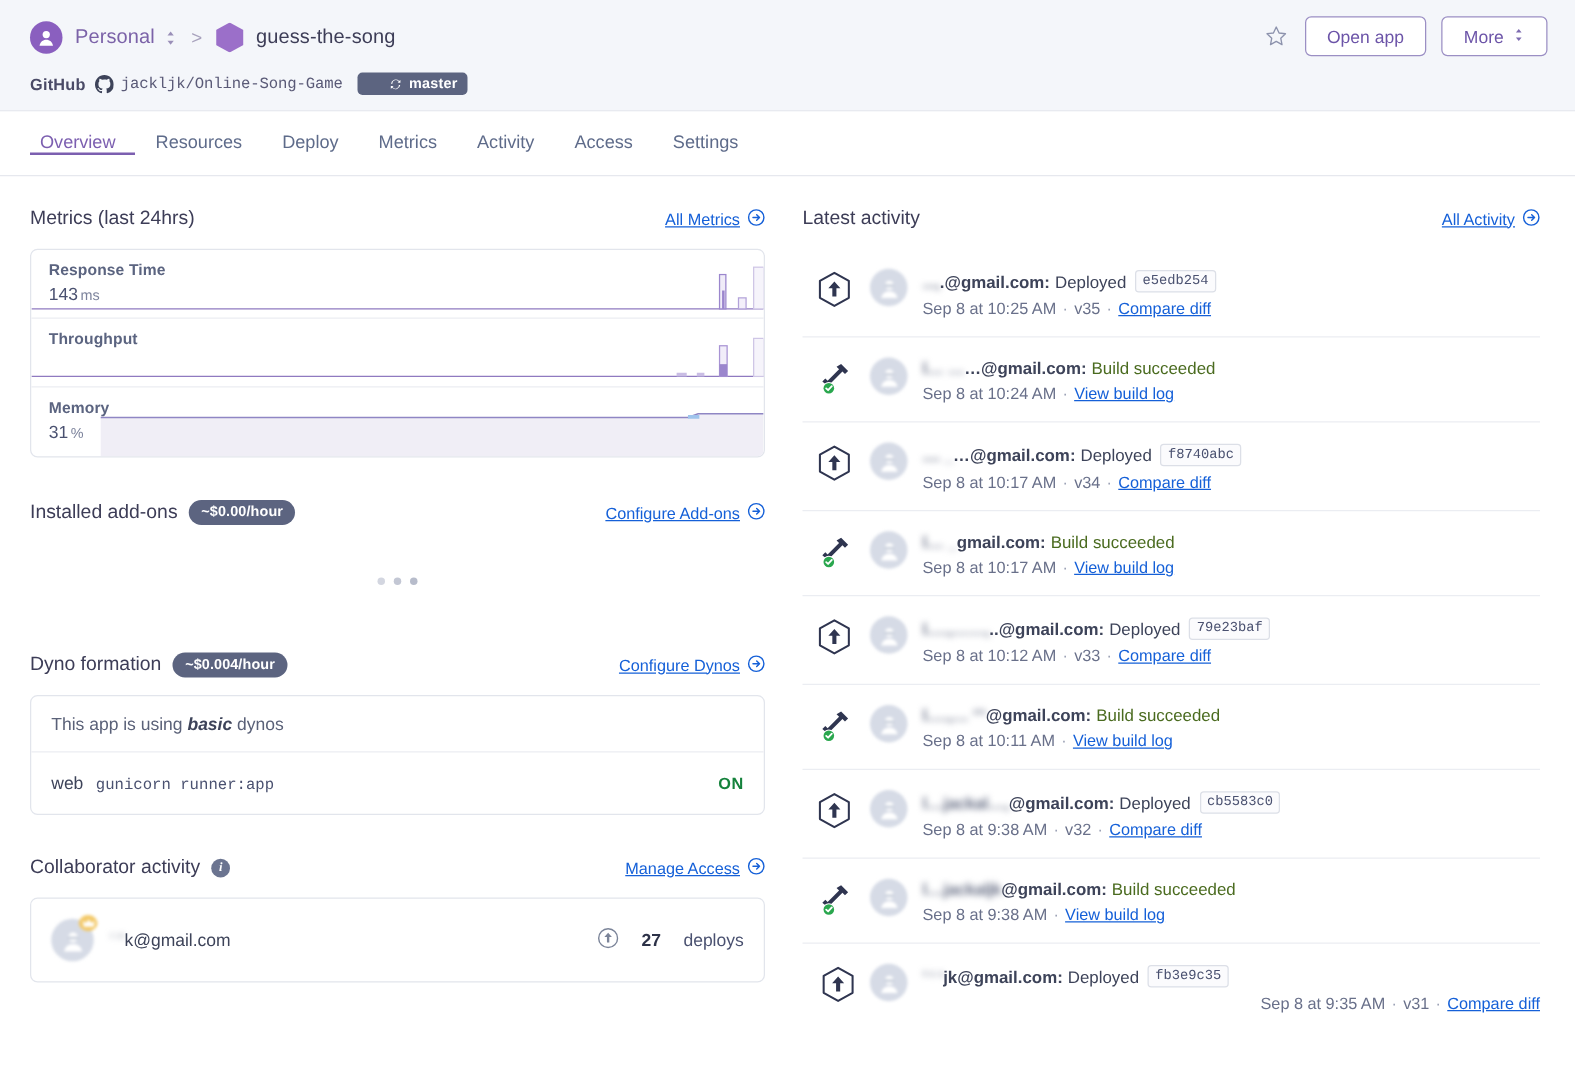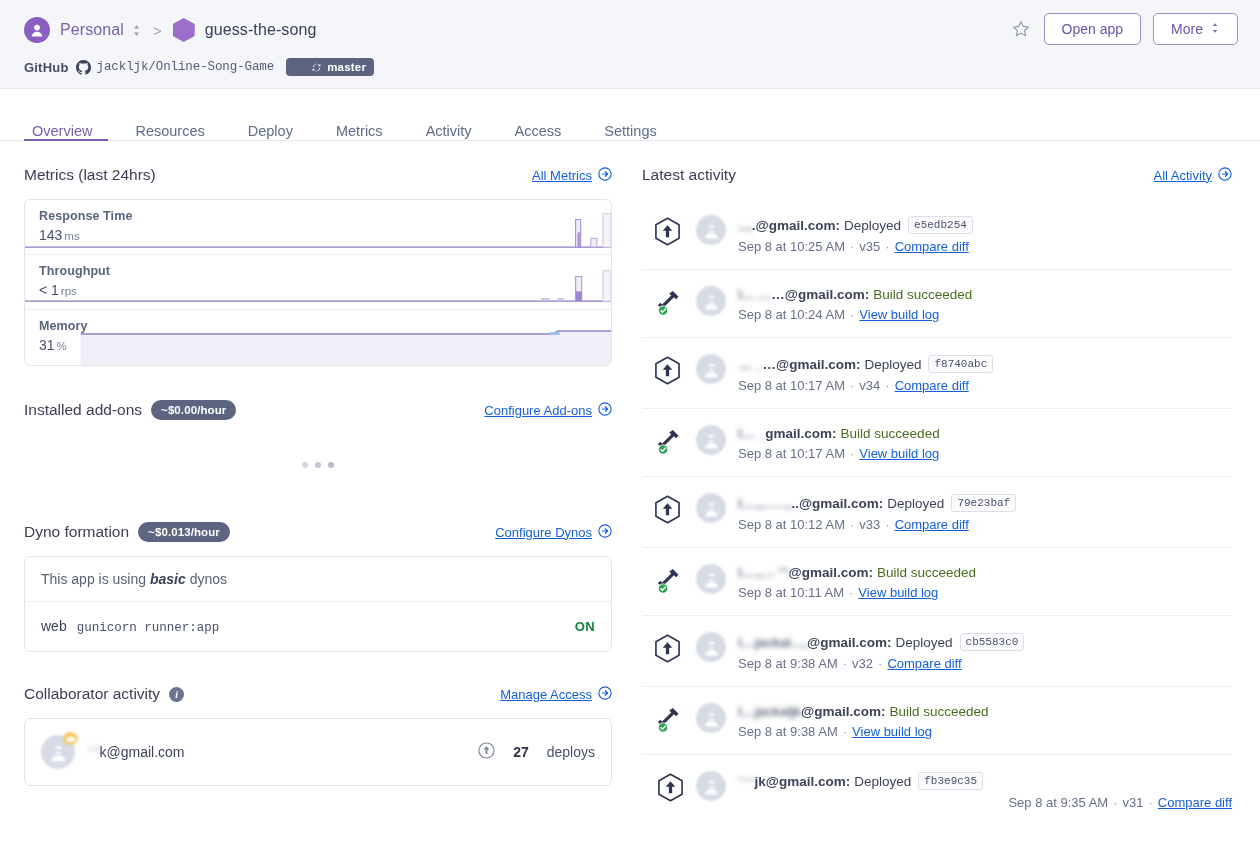--- a/index.html
+++ b/index.html
@@ -133,23 +133,23 @@
     gap: 7px;
     line-height: 1;
   }
 
   
   .tabbar {
     background: #fff;
     border-bottom: 1px solid #e6e8ee;
     padding: 0 24px;
     display: flex;
-    gap: 11px;
+    gap: 0;
     height: 52px;
-    align-items: flex-end;
+    align-items: center;
   }
   .tab {
     font-size: 14.5px;
     color: #5e6b8a;
     padding: 0 16px;
     display: flex;
     align-items: center;
     cursor: pointer;
     border-bottom: 2px solid transparent;
     margin-bottom: -1px;
@@ -502,23 +502,20 @@
             <line x1="0" y1="47" x2="580" y2="47" stroke="#8f7ac0" stroke-width="1.1"></line>
             <rect x="511" y="44" width="8" height="3" fill="#c9bde4"></rect>
             <rect x="527" y="44" width="6" height="3" fill="#c9bde4"></rect>
             <rect x="545" y="22" width="6" height="25" fill="#f1edf9" stroke="#a893d4" stroke-width="1"></rect>
             <rect x="545" y="37" width="6" height="10" fill="#9b86cd"></rect>
             <rect x="572" y="16" width="8" height="31" fill="#f6f4fb" stroke="#cfc6e6" stroke-width="1"></rect>
           </svg>
         </div>
         <div class="metric-text">
           <div class="metric-name">Throughput</div>
-          <div class="metric-val">
-            <span>&lt; 1</span><span class="unit">rps</span>
-          </div>
         </div>
       </div>
 
       <div class="metric-row">
         <div class="spark">
           <svg viewBox="0 0 580 55" preserveAspectRatio="none">
             <path d="M55 24 L520 24 L528 21 L580 21 L580 55 L55 55 Z" fill="#f0eef6"></path>
             <path d="M55 24 L520 24 L528 21 L580 21" fill="none" stroke="#8f86c4" stroke-width="1.3"></path>
             <rect x="520" y="22" width="9" height="3" fill="#9fc4ec"></rect>
           </svg>
@@ -550,21 +547,21 @@
     </div>
     <div class="addons-loading">
       <i></i>
       <i></i>
       <i></i>
     </div>
 
     <div class="section-head" style="margin-top:24px;">
       <div class="section-title">
         <span>Dyno formation</span>
-        <span class="cost-pill">~$0.013/hour</span>
+        <span class="cost-pill">~$0.004/hour</span>
       </div>
       <div class="link-action">
         <span class="lbl">Configure Dynos</span>
         <span>
           <svg width="14" height="14" viewBox="0 0 16 16">
               <circle cx="8" cy="8" r="7" fill="none" stroke="#1560d8" stroke-width="1.3"></circle>
               <path d="M5 8h6M8.4 5.4 11 8l-2.6 2.6" fill="none" stroke="#1560d8" stroke-width="1.3" stroke-linecap="round" stroke-linejoin="round"></path>
             </svg>
         </span>
       </div>

